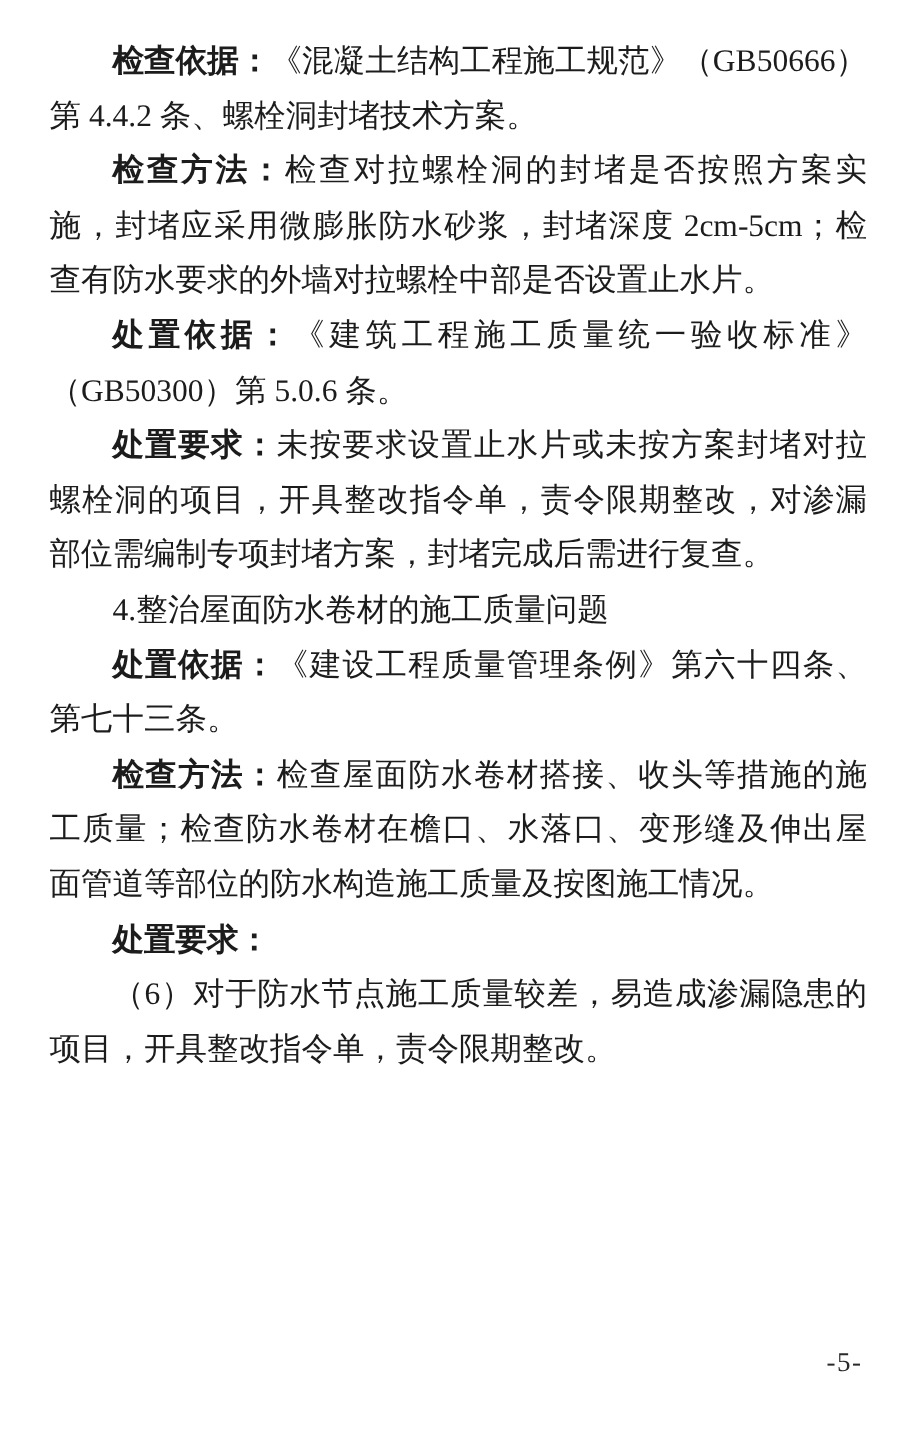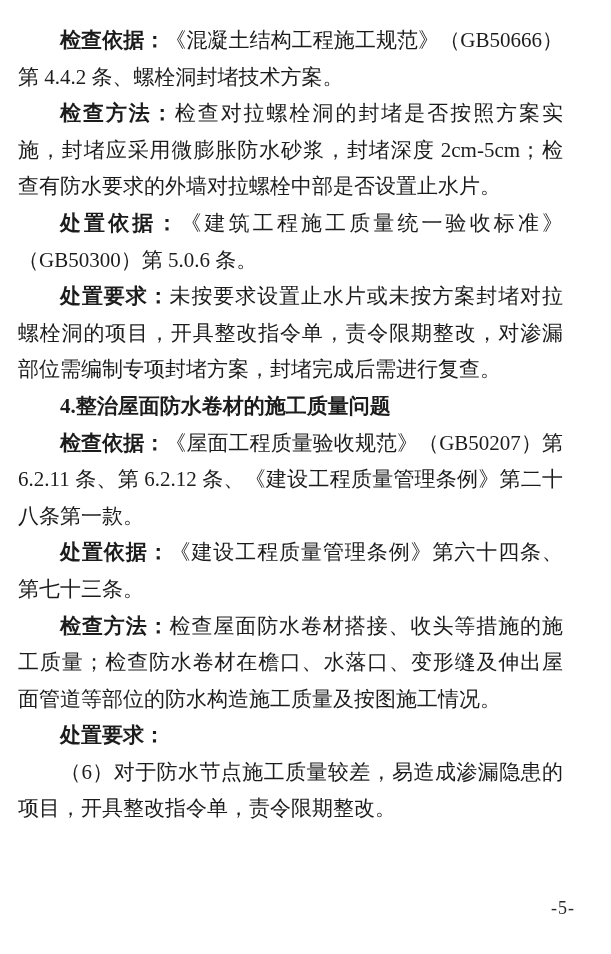--- a/index.html
+++ b/index.html
@@ -11,41 +11,41 @@
     position: relative;
     width: 611px;
     height: 954px;
     background: #ffffff;
     overflow: hidden;
     font-family: "Liberation Serif", "DejaVu Serif", serif;
     color: #1c1c1c;
   }
   .content {
     position: absolute;
-    left: 18px;
+    left: 33px;
     top: 22px;
     width: 545px;
   }
   .para {
     margin: 0;
     font-size: 21px;
     line-height: 36.6px;
     text-align: justify;
     text-indent: 2em;
     word-break: normal;
   }
   .para .label {
     font-weight: bold;
   }
   .heading {
     margin: 0;
     font-size: 21px;
     line-height: 36.6px;
     text-indent: 2em;
-    font-weight: bold;
+    font-weight: normal;
   }
   .page-number {
     position: absolute;
     right: 36px;
     top: 896px;
     font-size: 18px;
     line-height: 24px;
     color: #2a2a2a;
     letter-spacing: 1px;
   }
@@ -59,21 +59,20 @@
     <p class="para"><span class="label">检查依据：</span><span>《混凝土结构工程施工规范》（GB50666）第 4.4.2 条、螺栓洞封堵技术方案。</span></p>
 
     <p class="para"><span class="label">检查方法：</span><span>检查对拉螺栓洞的封堵是否按照方案实施，封堵应采用微膨胀防水砂浆，封堵深度 2cm-5cm；检查有防水要求的外墙对拉螺栓中部是否设置止水片。</span></p>
 
     <p class="para"><span class="label">处置依据：</span><span>《建筑工程施工质量统一验收标准》（GB50300）第 5.0.6 条。</span></p>
 
     <p class="para"><span class="label">处置要求：</span><span>未按要求设置止水片或未按方案封堵对拉螺栓洞的项目，开具整改指令单，责令限期整改，对渗漏部位需编制专项封堵方案，封堵完成后需进行复查。</span></p>
 
     <p class="heading">4.整治屋面防水卷材的施工质量问题</p>
 
-    <p class="para"><span class="label">检查依据：</span><span>《屋面工程质量验收规范》（GB50207）第 6.2.11 条、第 6.2.12 条、《建设工程质量管理条例》第二十八条第一款。</span></p>
 
     <p class="para"><span class="label">处置依据：</span><span>《建设工程质量管理条例》第六十四条、第七十三条。</span></p>
 
     <p class="para"><span class="label">检查方法：</span><span>检查屋面防水卷材搭接、收头等措施的施工质量；检查防水卷材在檐口、水落口、变形缝及伸出屋面管道等部位的防水构造施工质量及按图施工情况。</span></p>
 
     <p class="para"><span class="label">处置要求：</span><span></span></p>
 
     <p class="para"><span>（6）对于防水节点施工质量较差，易造成渗漏隐患的项目，开具整改指令单，责令限期整改。</span></p>
 
 

